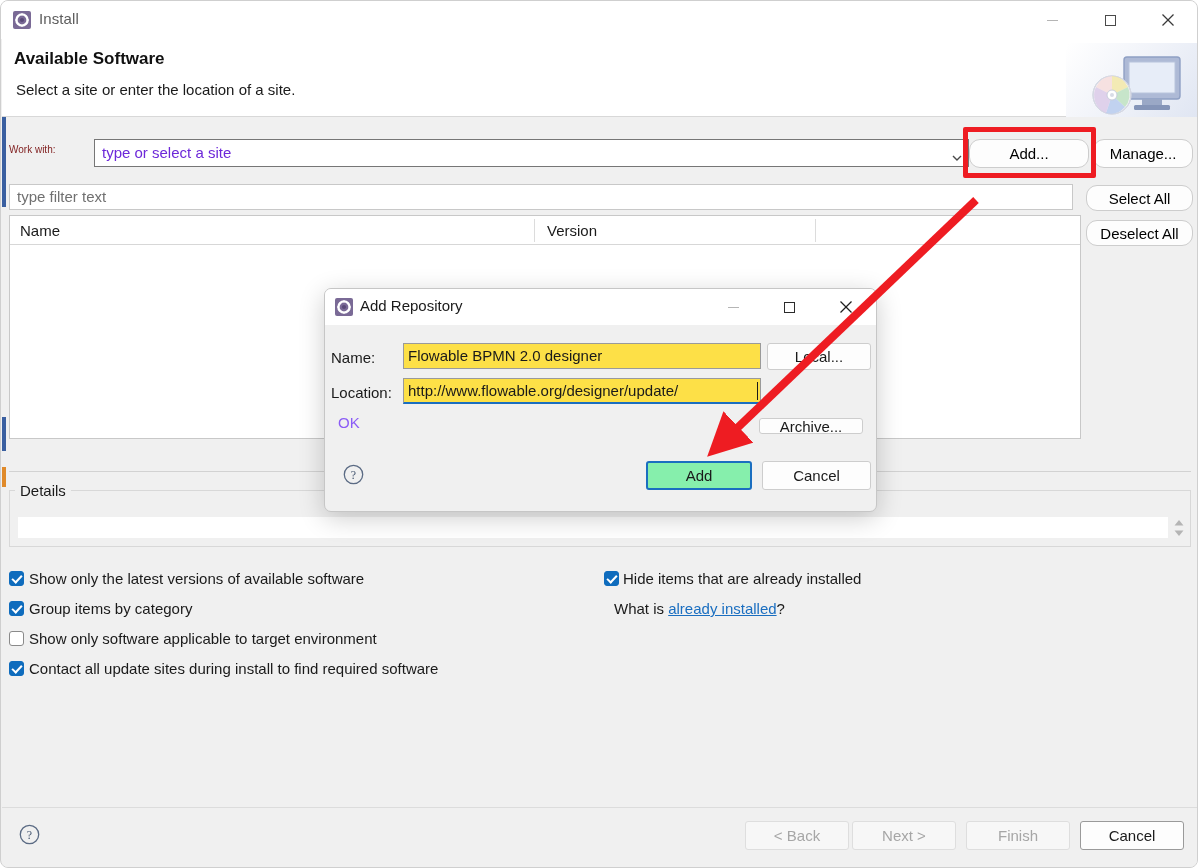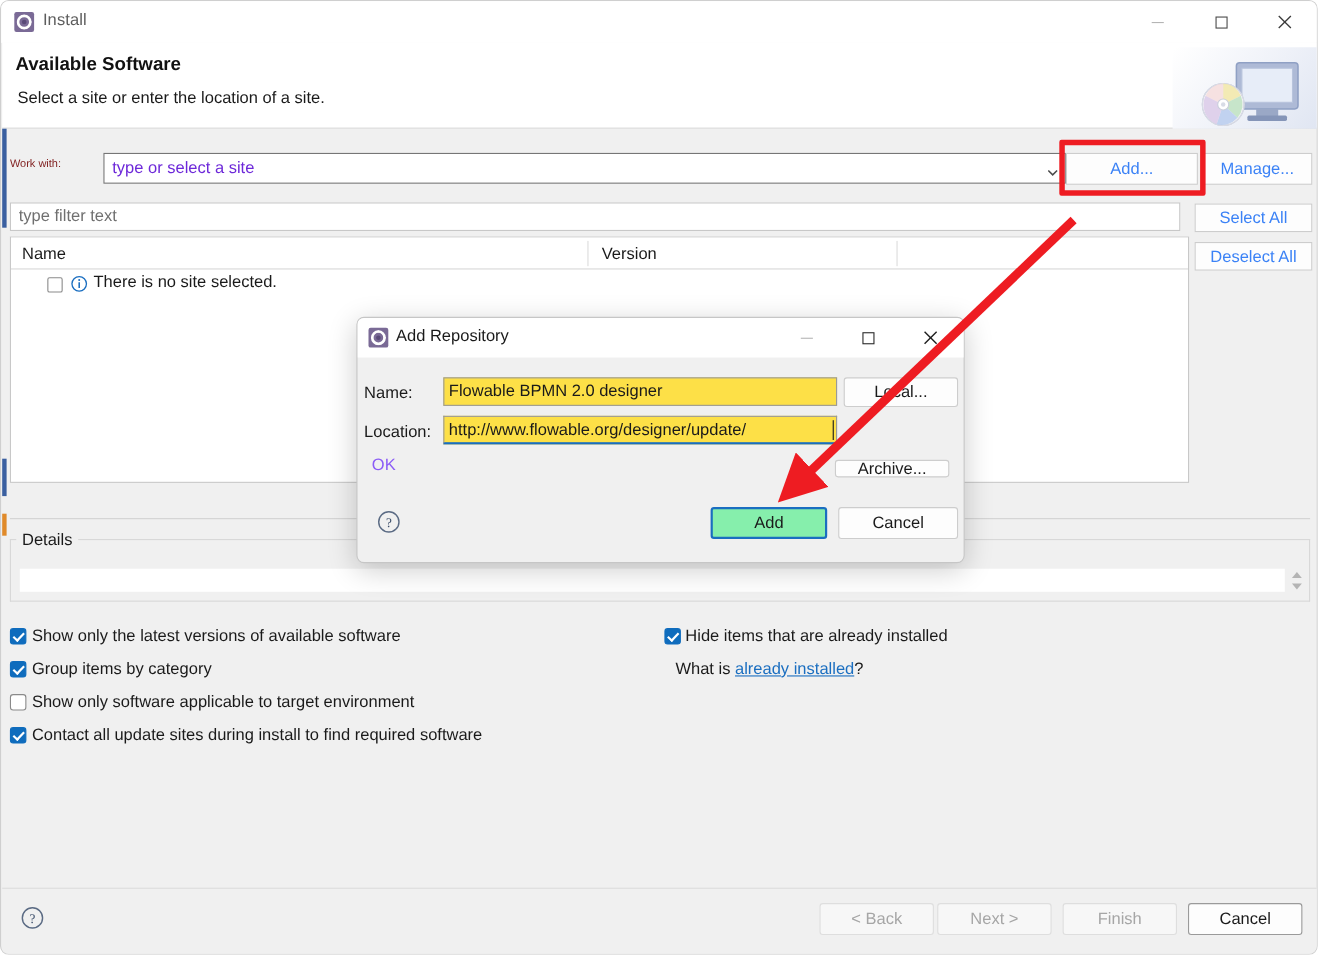--- a/index.html
+++ b/index.html
@@ -84,21 +84,21 @@
   .combo .val {
     position: absolute; left: 7px; top: 4px; font-size: 15px; color: #6d28d9;
   }
   .combo .chev {
     position: absolute; right: 6px; top: 9px; width: 10px; height: 10px;
   }
 
   
   .btn {
     position: absolute; background: #fdfdfd; border: 1px solid #cdcdcd;
-    border-radius: 0; font-size: 15px; color: #3b82f6;
+    border-radius: 11px; font-size: 15px; color: #000000;
     display: flex; align-items: center; justify-content: center;
     font-family: "Liberation Sans", sans-serif;
   }
   .btn-add    { left: 968px; top: 138px; width: 120px; height: 29px; }
   .btn-manage { left: 1092px; top: 138px; width: 100px; height: 29px; }
   .btn-selall { left: 1085px; top: 184px; width: 107px; height: 26px; }
   .btn-deselall { left: 1085px; top: 219px; width: 107px; height: 26px; }
 
   .redbox {
     position: absolute; left: 962px; top: 126px; width: 133px; height: 51px;
@@ -345,31 +345,20 @@
   <div class="filter">
     <div class="ph">type filter text</div>
   </div>
 
   <div class="table">
     <div class="thead">
       <div class="th th-name">Name</div>
       <div class="th th-version">Version</div>
       <div class="colsep" style="left:524px"></div>
       <div class="colsep" style="left:805px"></div>
-    </div>
-    <div class="row1">
-      <div class="row-cb"></div>
-      <div class="info-ico">
-        <svg width="16" height="16" viewBox="0 0 16 16">
-          <circle cx="8" cy="8" r="6.6" fill="none" stroke="#1a6ec0" stroke-width="1.2"></circle>
-          <circle cx="8" cy="4.6" r="0.9" fill="#1a6ec0"></circle>
-          <rect x="7.3" y="6.6" width="1.4" height="5.2" fill="#1a6ec0"></rect>
-        </svg>
-      </div>
-      <div class="row-text">There is no site selected.</div>
     </div>
   </div>
 
   <div class="hsep"></div>
   <div class="details-top-l"></div>
   <div class="details-top-r"></div>
   <div class="details-group"></div>
   <div class="details-legend">Details</div>
   <div class="details-field"></div>
   <div class="spinner">

